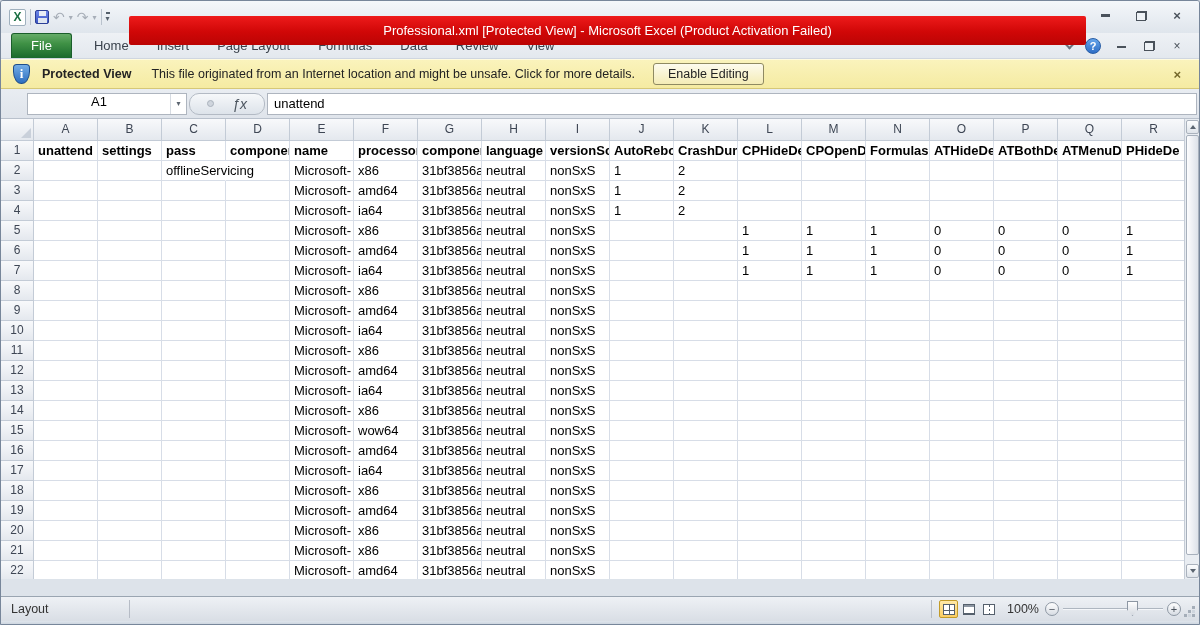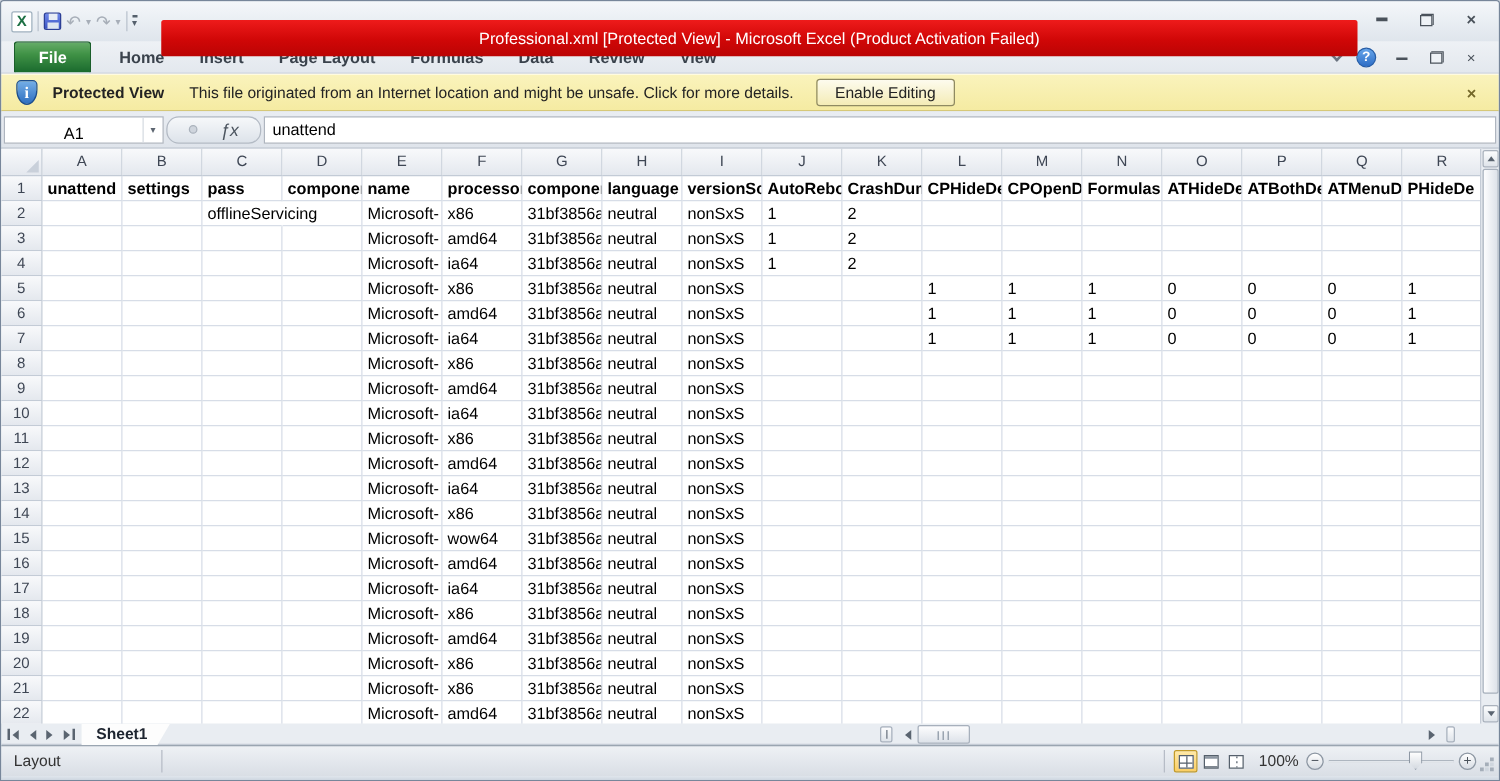--- a/index.html
+++ b/index.html
@@ -23,40 +23,40 @@
   .wb{width:20px;height:15px;display:flex;align-items:center;justify-content:center;color:#4a525b;}
   .ic-min{width:9px;height:3px;border-bottom:3px solid #4a525b;}
   .ic-restore{position:relative;width:11px;height:10px;}
   .ic-restore:before{content:"";position:absolute;right:0;top:0;width:8px;height:7px;border:1px solid #4a525b;}
   .ic-restore:after{content:"";position:absolute;left:0;bottom:0;width:8px;height:7px;border:1px solid #4a525b;background:#eef2f6;}
   .ic-x{font-size:13px;font-weight:bold;color:#4a525b;line-height:13px;}
 
   
   .tabrow{position:absolute;left:0;top:32px;width:100%;height:26px;background:linear-gradient(#eef1f5,#e3e8ee);border-bottom:1px solid #cfd6e0;}
   .tabs{position:absolute;left:10px;bottom:0;display:flex;align-items:flex-end;}
-  .rtab{font-size:13px;color:#3a424c;padding:4px 14px 5px 14px;font-weight:bold;}
+  .rtab{font-size:13px;color:#3a424c;padding:4px 14px 5px 14px;}
   .rtab.file{background:linear-gradient(#65ac68,#3f9145 40%,#19692d);color:#fff;border-radius:3px 3px 0 0;padding:4px 19px 5px 19px;margin-right:8px;border:1px solid #1a5e2a;border-bottom:none;}
   .ribbonright{position:absolute;right:14px;top:5px;display:flex;align-items:center;gap:12px;}
   .chev{width:7px;height:7px;border-right:2px solid #6b7480;border-bottom:2px solid #6b7480;transform:rotate(45deg);margin-top:-3px;}
   .helpbtn{width:16px;height:16px;border-radius:50%;background:linear-gradient(#66a5ea,#2e6ec6);border:1px solid #275da6;color:#fff;font-weight:bold;font-size:11px;text-align:center;line-height:14px;}
   .smb{display:flex;align-items:center;justify-content:center;width:16px;height:14px;}
   .smb .ic-min{border-bottom-width:2px;}
   .smb .ic-x{font-size:12px;font-weight:normal;}
 
   
   .pvbar{position:absolute;left:0;top:58px;width:100%;height:30px;background:linear-gradient(#faf3bc,#f5eba2);border-top:1px solid #fffbe0;border-bottom:1px solid #d6c878;display:flex;align-items:center;padding:0 12px;}
   .shield{width:17px;height:20px;background:linear-gradient(#74aee6,#2e6fc0);border:1px solid #1d4e8c;border-radius:4px 4px 9px 9px/4px 4px 13px 13px;color:#fff;font-weight:bold;font-family:"Liberation Serif",serif;text-align:center;line-height:18px;font-size:13px;margin-right:12px;}
   .pvlabel{font-weight:bold;font-size:12.5px;color:#232323;margin-right:20px;text-align:center;}
   .pvmsg{font-size:12.5px;color:#232323;}
   .pvbtn{margin-left:18px;font-size:12.5px;color:#232323;background:linear-gradient(#fdfbee,#f4ecb6);border:1px solid #8f8a62;border-radius:3px;padding:3px 14px;}
   .pvclose{margin-left:auto;color:#74682a;font-size:13px;font-weight:bold;padding:0 6px;}
 
   
   .fbar{position:absolute;left:0;top:88px;width:100%;height:30px;background:linear-gradient(#e9edf2,#dfe4eb);border-bottom:1px solid #b9c1cc;display:flex;align-items:center;padding:3px 2px;}
-  .namebox{width:128px;height:22px;background:#fff;border:1px solid #aeb5bf;display:flex;align-items:flex-end;}
+  .namebox{width:160px;height:22px;background:#fff;border:1px solid #aeb5bf;display:flex;align-items:flex-start;margin-left:24px;}
   .nbval{flex:1;text-align:center;font-size:13px;color:#000;}
   .nbdrop{width:16px;text-align:center;color:#5c6570;font-size:8px;border-left:1px solid #d6dbe2;line-height:20px;height:20px;}
   .fxpill{width:76px;height:22px;margin:0 2px;background:linear-gradient(#f6f8fa,#dde3ea);border:1px solid #b3bac4;border-radius:10px;display:flex;align-items:center;justify-content:space-around;padding:0 8px;}
   .dot{width:7px;height:7px;border-radius:50%;background:#cfd5dd;border:1px solid #aab2bc;}
   .fx{font-family:Liberation Sans, sans-serif;font-style:italic;font-size:14px;color:#4d5660;}
   .ffield{flex:1;height:22px;background:#fff;border:1px solid #aeb5bf;font-size:13px;padding:2px 6px;color:#000;}
 
   
   .grid{position:absolute;left:0;top:118px;width:1185px;height:460px;background:#fff;overflow:hidden;}
   .gridrow{display:flex;height:20px;}
@@ -680,48 +680,20 @@
   <div class="vscroll">
     <div class="sbtn" style="top:1px;">
         <div class="tri-up"></div>
       </div>
     <div class="vthumb"></div>
     <div class="sbtn" style="bottom:1px;">
         <div class="tri-down"></div>
       </div>
   </div>
 
-  <div class="hrow">
-    <div class="navgroup">
-      <div class="navbtn">
-          <div class="nbar"></div>
-          <div class="tri-l"></div>
-        </div>
-      <div class="navbtn">
-          <div class="tri-l"></div>
-        </div>
-      <div class="navbtn">
-          <div class="tri-r"></div>
-        </div>
-      <div class="navbtn">
-          <div class="tri-r"></div>
-          <div class="nbar"></div>
-        </div>
-    </div>
-    <div class="sheettab">Sheet1</div>
-    <div class="tsplit"></div>
-    <div class="harrow" style="left:717px;">
-        <div class="tri-l"></div>
-      </div>
-    <div class="hthumb"></div>
-    <div class="harrow" style="left:1138px;">
-        <div class="tri-r"></div>
-      </div>
-    <div class="hdivider"></div>
-  </div>
 
   <div class="statusbar">
     <span class="ready">Layout</span>
     <div class="ssep" style="left:128px;"></div>
     <div class="ssep" style="left:930px;"></div>
     <div class="viewbtns">
       <div class="vb active">
           <div class="vicon normal"></div>
         </div>
       <div class="vb">

